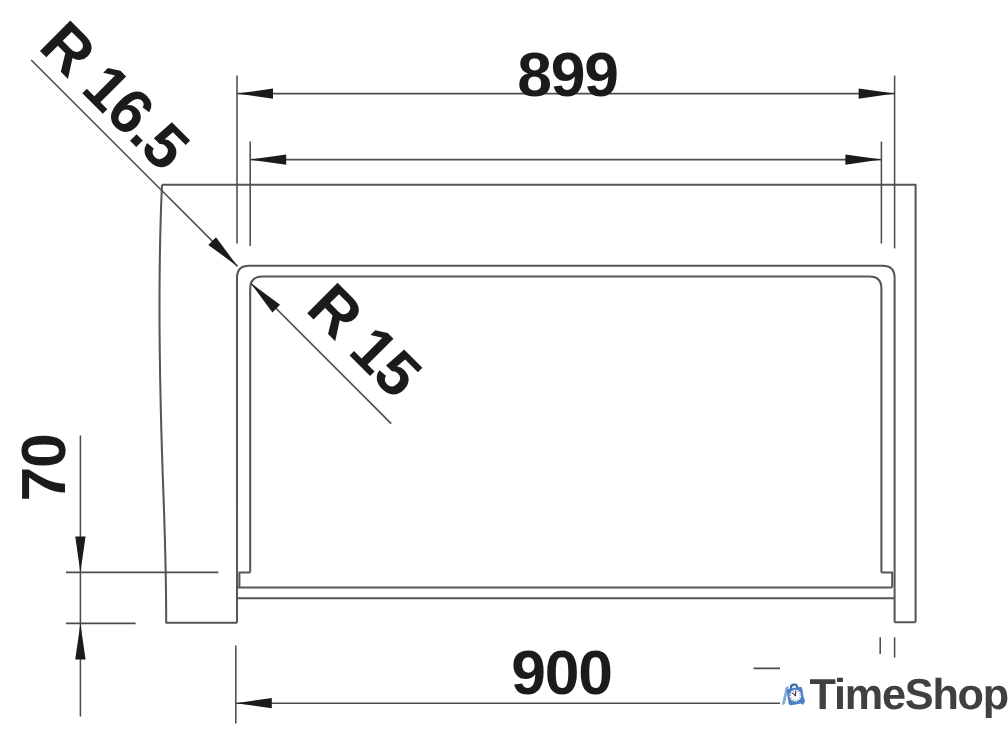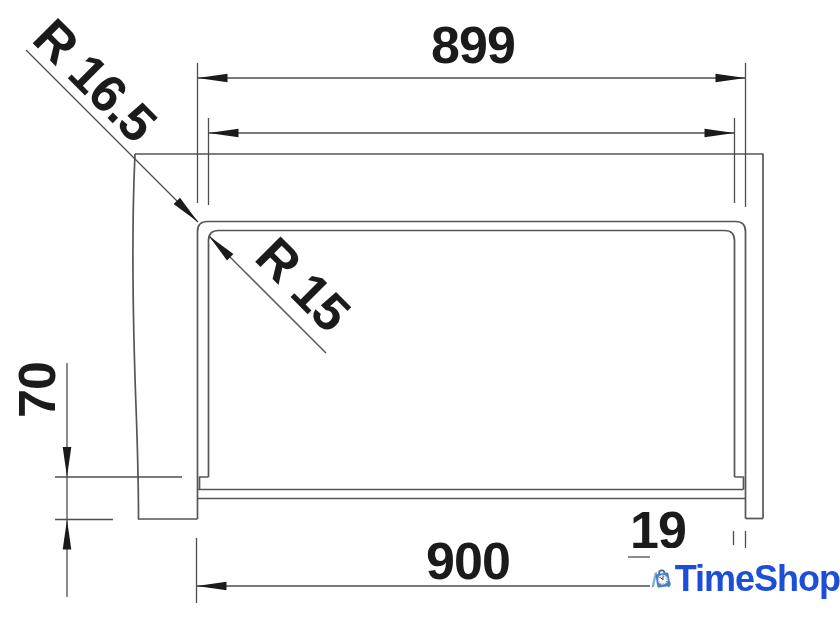--- a/index.html
+++ b/index.html
@@ -17,21 +17,21 @@
     font-size:52px;
     font-weight:700;
     line-height:52px;
     letter-spacing:-1px;
     color:#1b1b1b;
     text-align:center;
     white-space:nowrap;
     user-select:none;
   }
   .dim-label.wide{width:220px;}
-  #lbl-899 {left:388px;top:19px;}
+  #lbl-899 {left:388px;top:37px;}
   #lbl-862 {left:385px;top:77px;}
   #lbl-900 {left:383px;top:535px;}
   #lbl-19  {left:573px;top:504px;}
   #lbl-70  {left:-48px;top:364px;transform:rotate(-90deg);}
   #lbl-r165{left:-15px;top:54px;transform:rotate(45deg);}
   #lbl-r15 {left:193px;top:258px;transform:rotate(45deg);}
   #logo{
     position:absolute;
     left:650px;top:548px;
     width:190px;height:62px;
@@ -95,34 +95,33 @@
       <polygon points="745.5,586 715.5,581.7 715.5,590.3"></polygon>
       <polygon points="67,477 62.7,447 71.3,447"></polygon>
       <polygon points="67,519.5 62.7,549.5 71.3,549.5"></polygon>
       <polygon points="198,222 173.6,204.1 180,197.7"></polygon>
       <polygon points="209,236 227,260.4 233.4,254"></polygon>
     </g>
   </svg>
 
   <div class="dim-label" id="lbl-899">899</div>
   <div class="dim-label" id="lbl-900">900</div>
-  <div class="dim-label" id="lbl-19">19</div>
   <div class="dim-label" id="lbl-70">70</div>
   <div class="dim-label wide" id="lbl-r165">R 16.5</div>
   <div class="dim-label wide" id="lbl-r15">R 15</div>
 
   <div id="logo">
     <svg width="62" height="60" viewBox="0 0 62 60">
       <path d="M13,13 L20,10 L11,51 L4,54 Z" fill="#83aadb"></path>
       <g transform="rotate(-9 34 31)">
         <path d="M28,17 v-4 a7,6.5 0 0 1 14,0 v4" fill="none" stroke-width="5" stroke="#3a67ac"></path>
         <rect x="17" y="14" width="36" height="38" rx="5" fill="#4b80c4"></rect>
         <circle cx="35" cy="32" r="13.5" fill="#ffffff"></circle>
         <circle cx="35" cy="32" r="11.3" fill="none" stroke-width="2.6" stroke-dasharray="1.5 4.42" stroke="#2b3b55"></circle>
         <path d="M29.5,25.5 L35,32 L37.5,22.5" fill="none" stroke-width="2.4" stroke-linecap="round" stroke-linejoin="round" stroke="#2b3b55"></path>
         <circle cx="35" cy="32" r="1.6" fill="#2b3b55"></circle>
         <path d="M52,38 Q59,48 48,56 L44.5,50.5 Q51,46.5 48.5,41 Z" fill="#4b80c4"></path>
       </g>
     </svg>
-    <span id="logo-text" style="color: #1d4ed8;">TimeShop</span>
+    <span id="logo-text" style="color: #404040;">TimeShop</span>
   </div>
 
 </div>
 
 </body></html>

